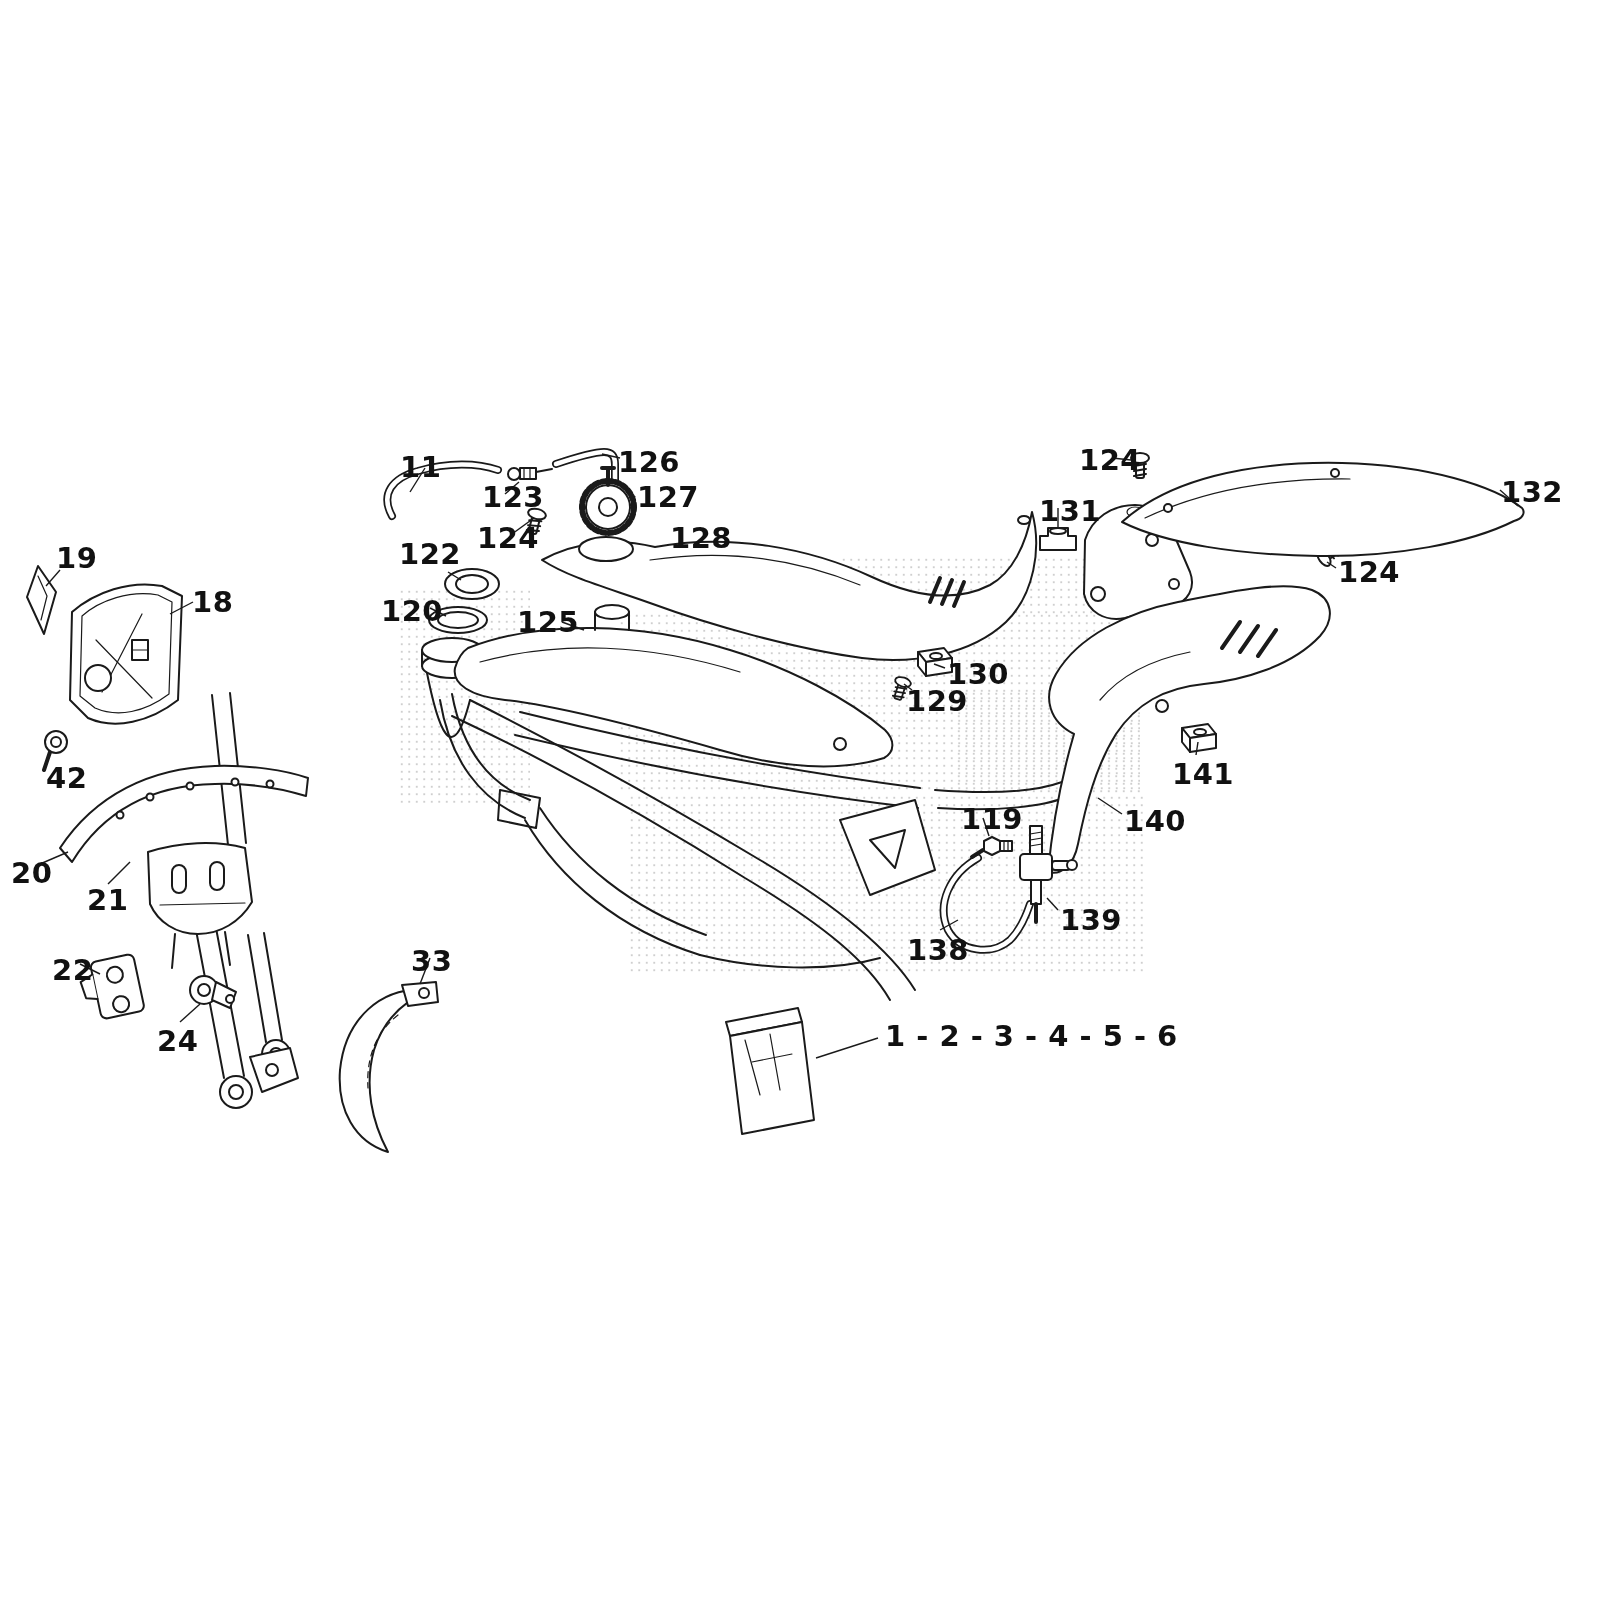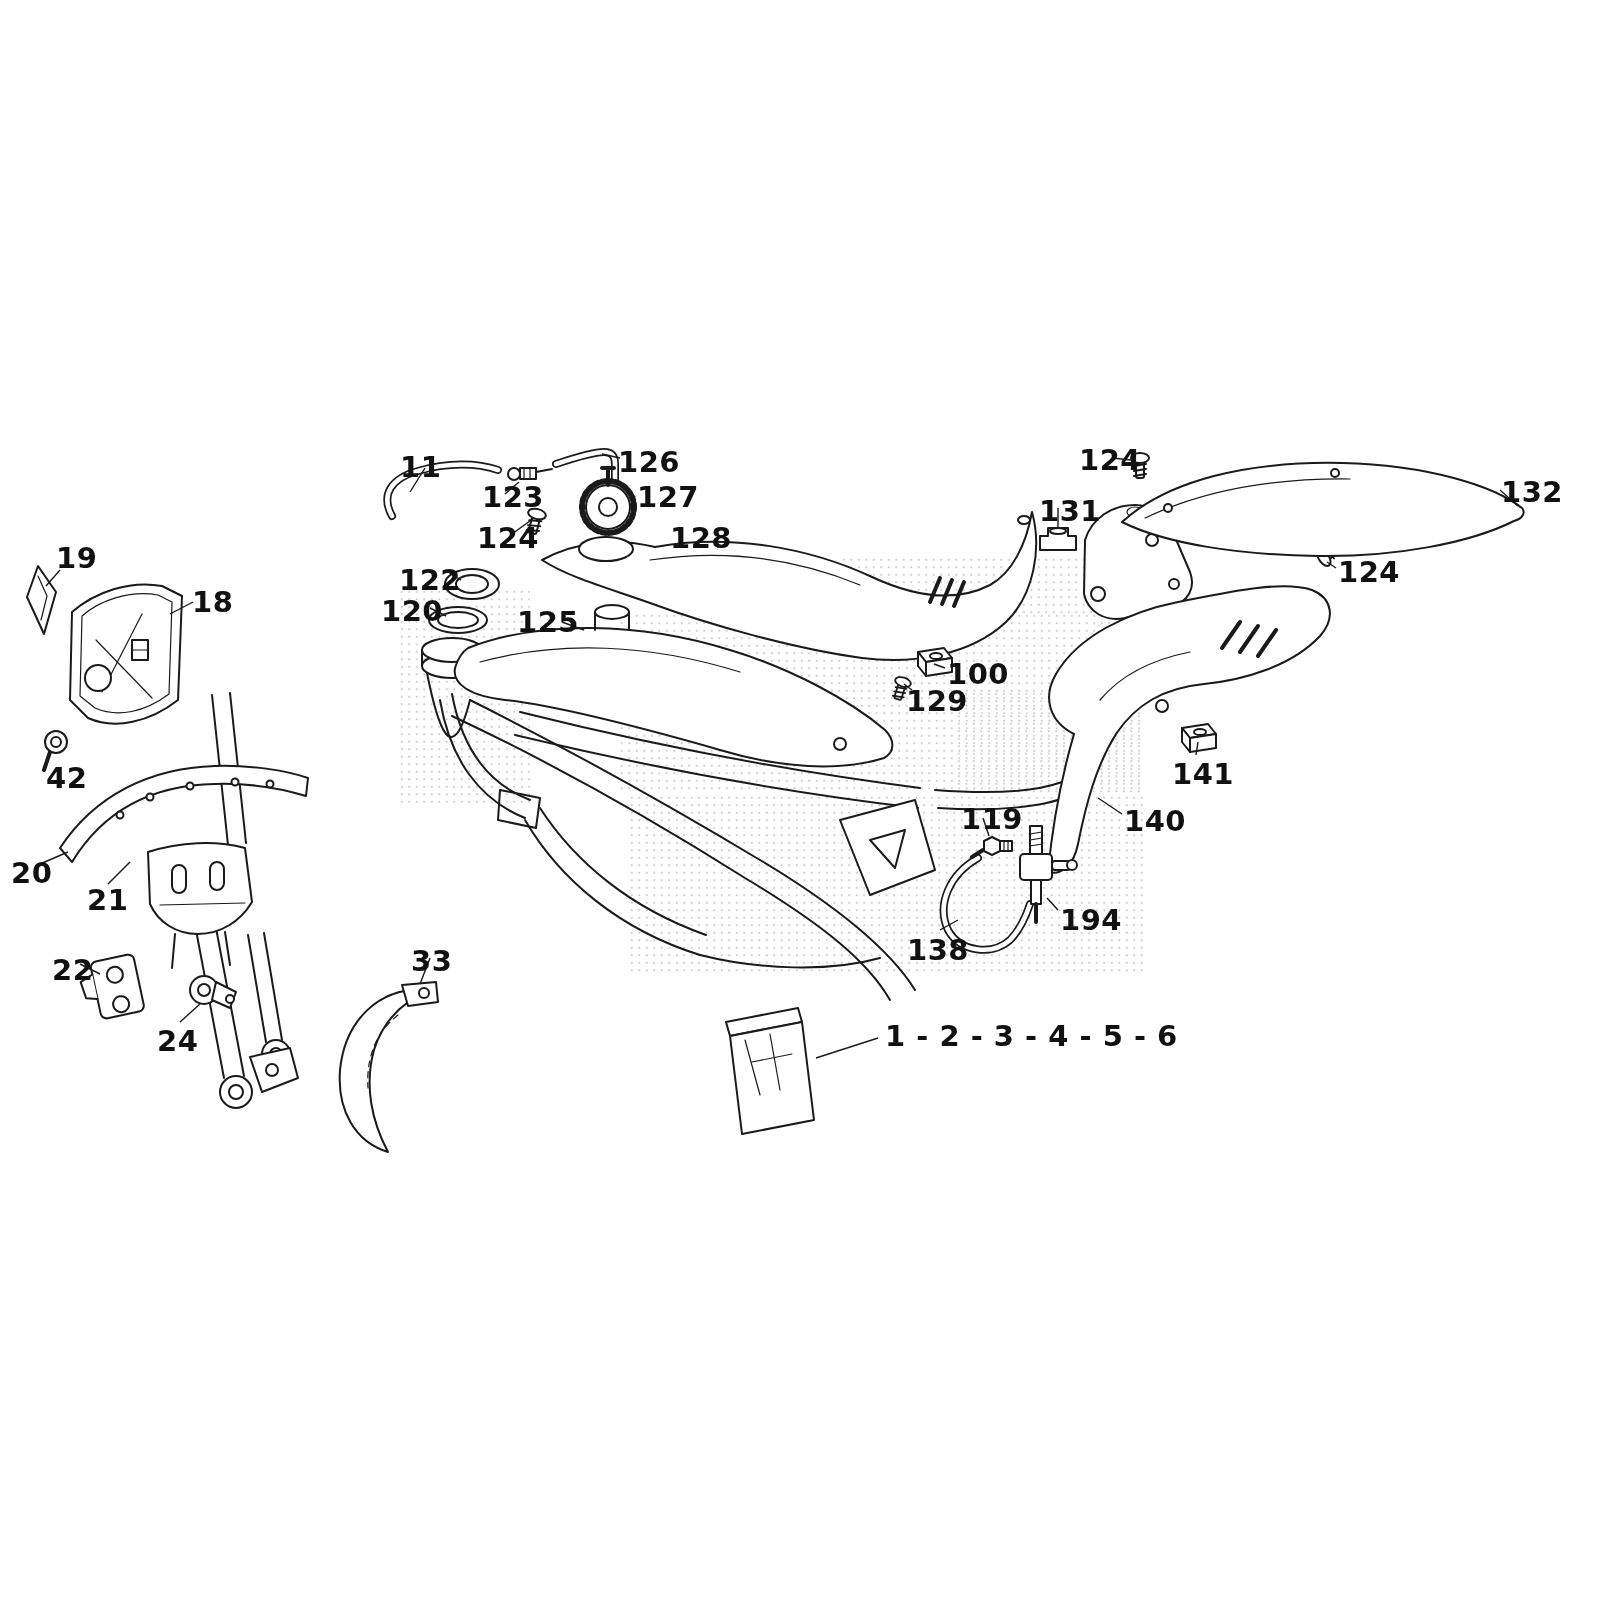--- a/index.html
+++ b/index.html
@@ -315,37 +315,37 @@
       <line x1="816" y1="1058" x2="878" y2="1038"></line>
     </g>
   </svg>
 
   <div class="lbl" style="left:400px;top:450px">11</div>
   <div class="lbl" style="left:482px;top:480px">123</div>
   <div class="lbl" style="left:618px;top:445px">126</div>
   <div class="lbl" style="left:637px;top:480px">127</div>
   <div class="lbl" style="left:477px;top:521px">124</div>
   <div class="lbl" style="left:670px;top:521px">128</div>
-  <div class="lbl" style="left:399px;top:563px">122</div>
+  <div class="lbl" style="left:399px;top:537px">122</div>
   <div class="lbl" style="left:381px;top:594px">120</div>
   <div class="lbl" style="left:517px;top:605px">125</div>
   <div class="lbl" style="left:56px;top:541px">19</div>
   <div class="lbl" style="left:192px;top:585px">18</div>
   <div class="lbl" style="left:46px;top:761px">42</div>
   <div class="lbl" style="left:11px;top:856px">20</div>
   <div class="lbl" style="left:87px;top:883px">21</div>
   <div class="lbl" style="left:52px;top:953px">22</div>
   <div class="lbl" style="left:157px;top:1024px">24</div>
   <div class="lbl" style="left:411px;top:944px">33</div>
   <div class="lbl" style="left:906px;top:684px">129</div>
-  <div class="lbl" style="left:947px;top:657px">100</div>
+  <div class="lbl" style="left:947px;top:657px">130</div>
   <div class="lbl" style="left:1039px;top:494px">131</div>
   <div class="lbl" style="left:1079px;top:443px">124</div>
   <div class="lbl" style="left:1501px;top:475px">132</div>
   <div class="lbl" style="left:1338px;top:555px">124</div>
   <div class="lbl" style="left:1172px;top:757px">141</div>
   <div class="lbl" style="left:1124px;top:804px">140</div>
   <div class="lbl" style="left:961px;top:802px">119</div>
-  <div class="lbl" style="left:1060px;top:903px">194</div>
+  <div class="lbl" style="left:1060px;top:903px">139</div>
   <div class="lbl" style="left:907px;top:933px">138</div>
   <div class="lbl" style="left:885px;top:1019px">1 - 2 - 3 - 4 - 5 - 6</div>
 
 </div>
 
 </body></html>

